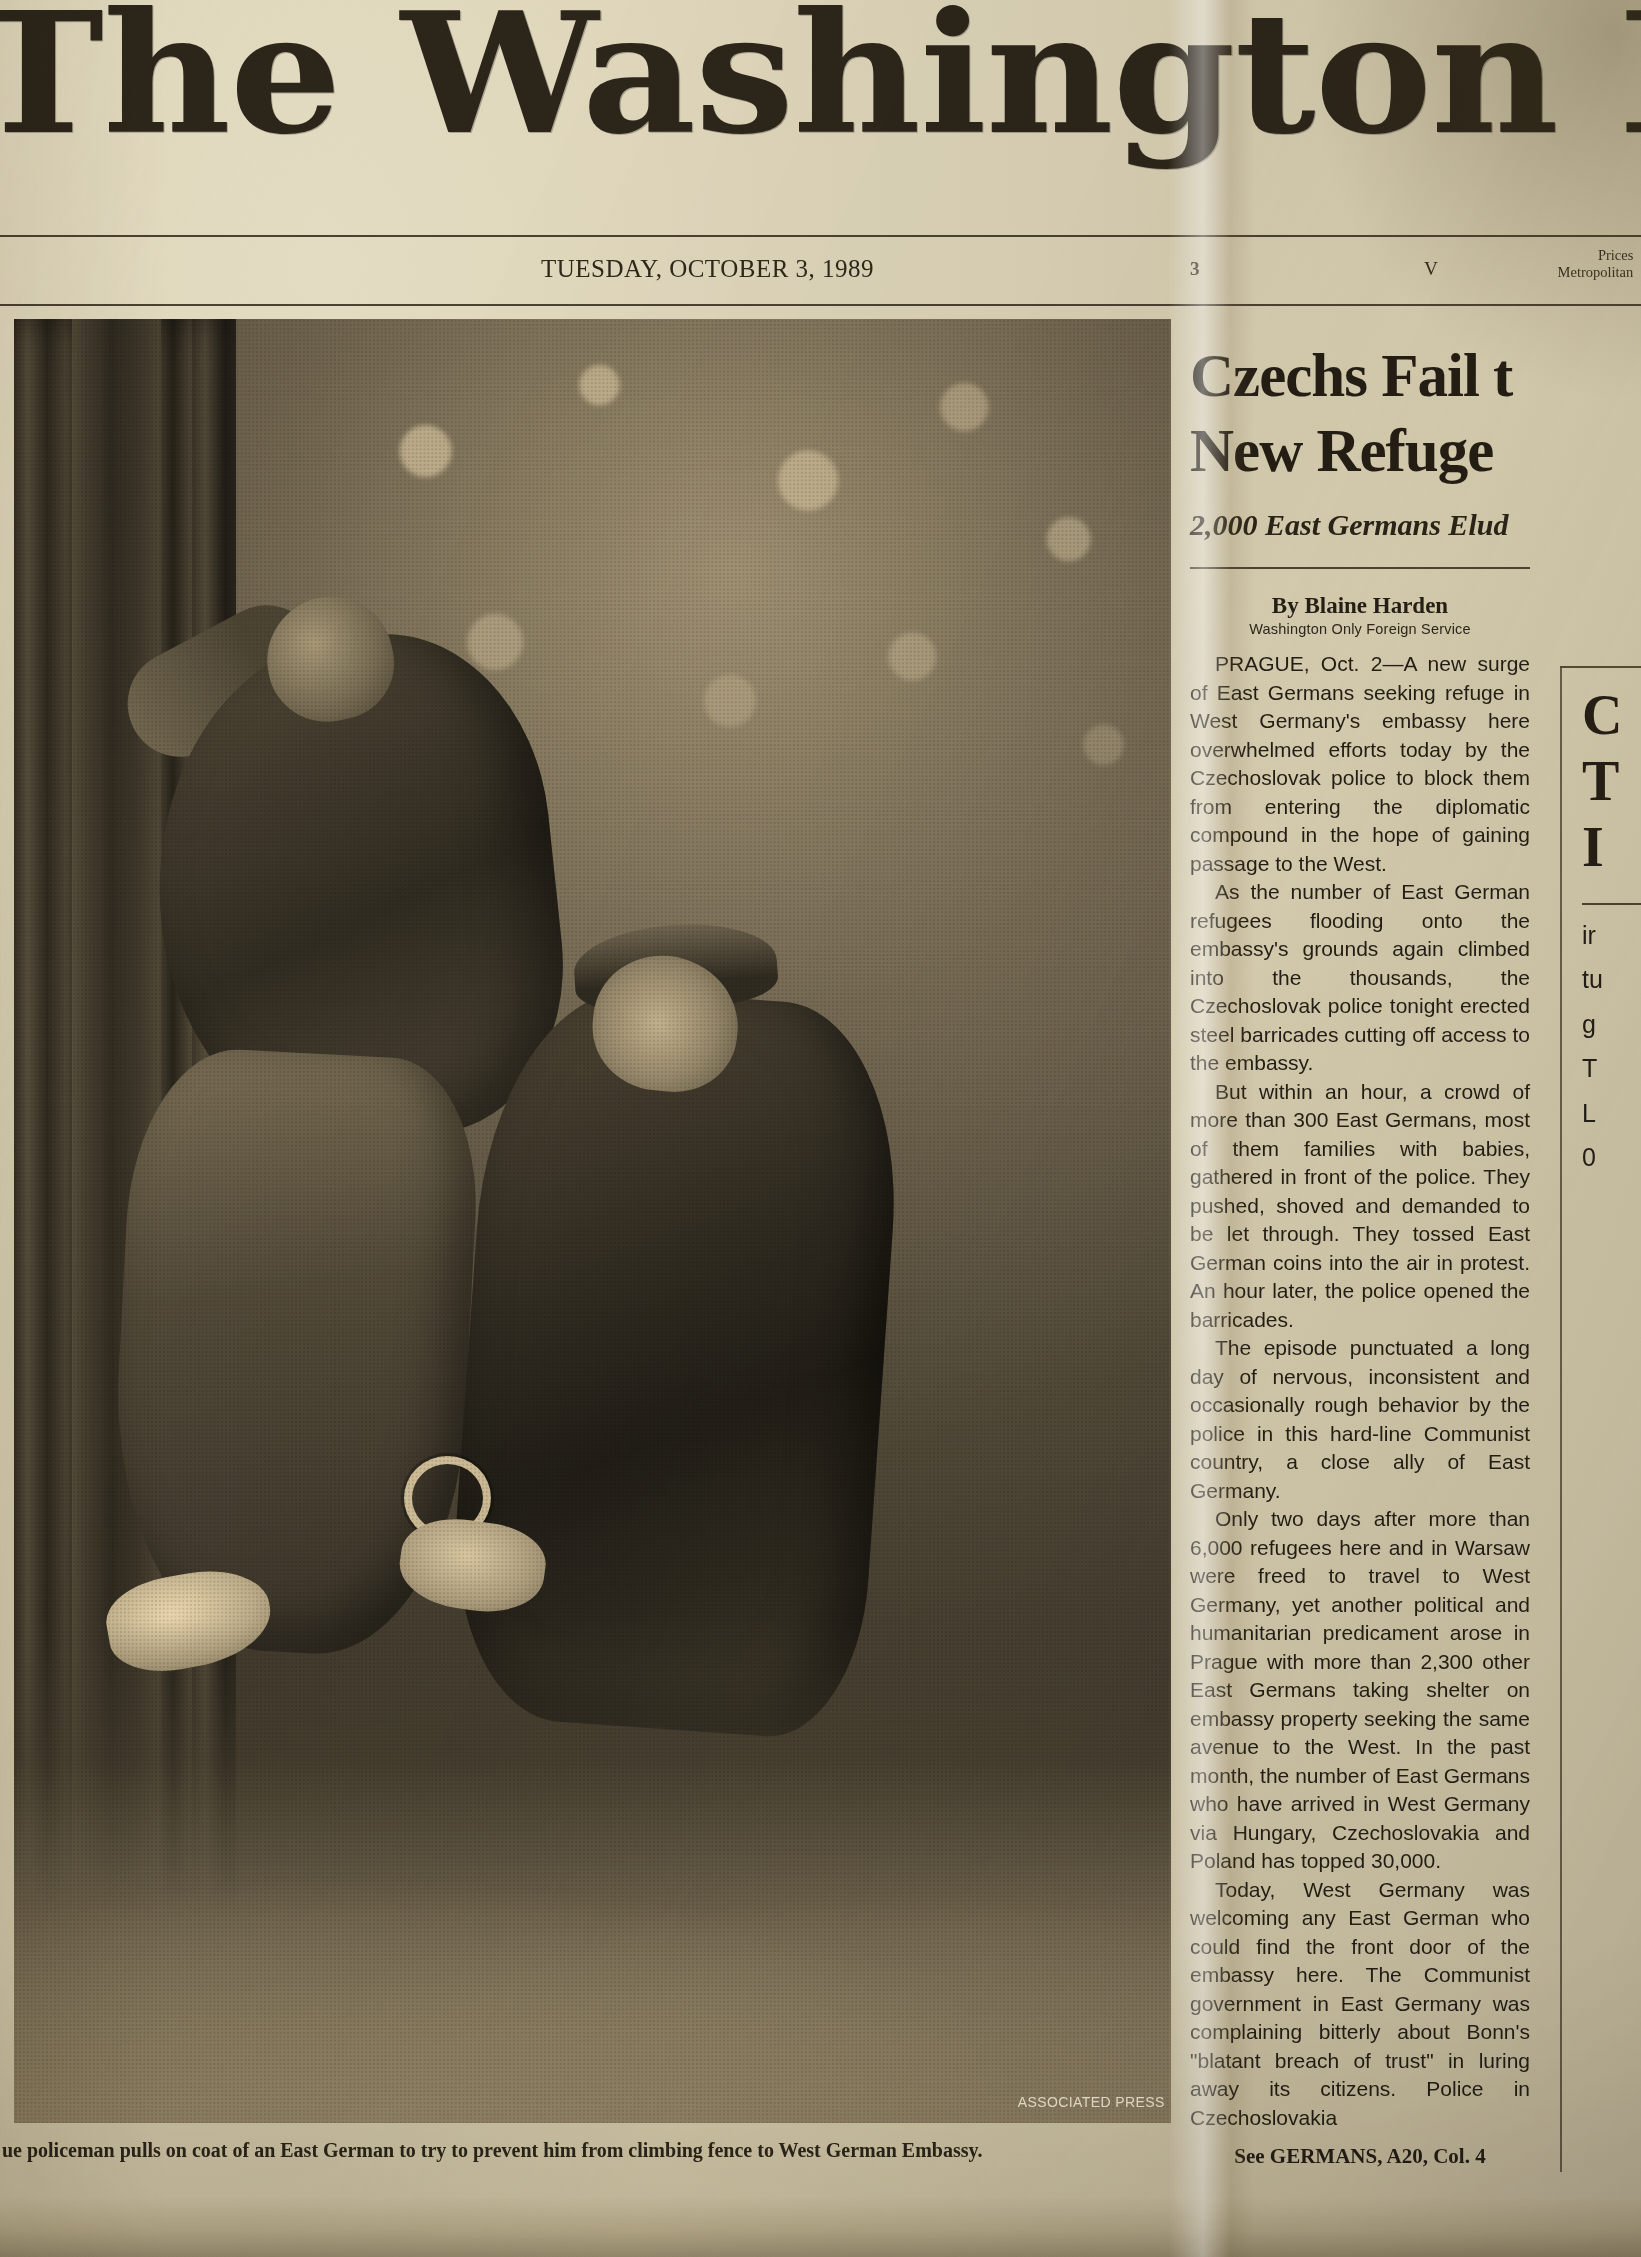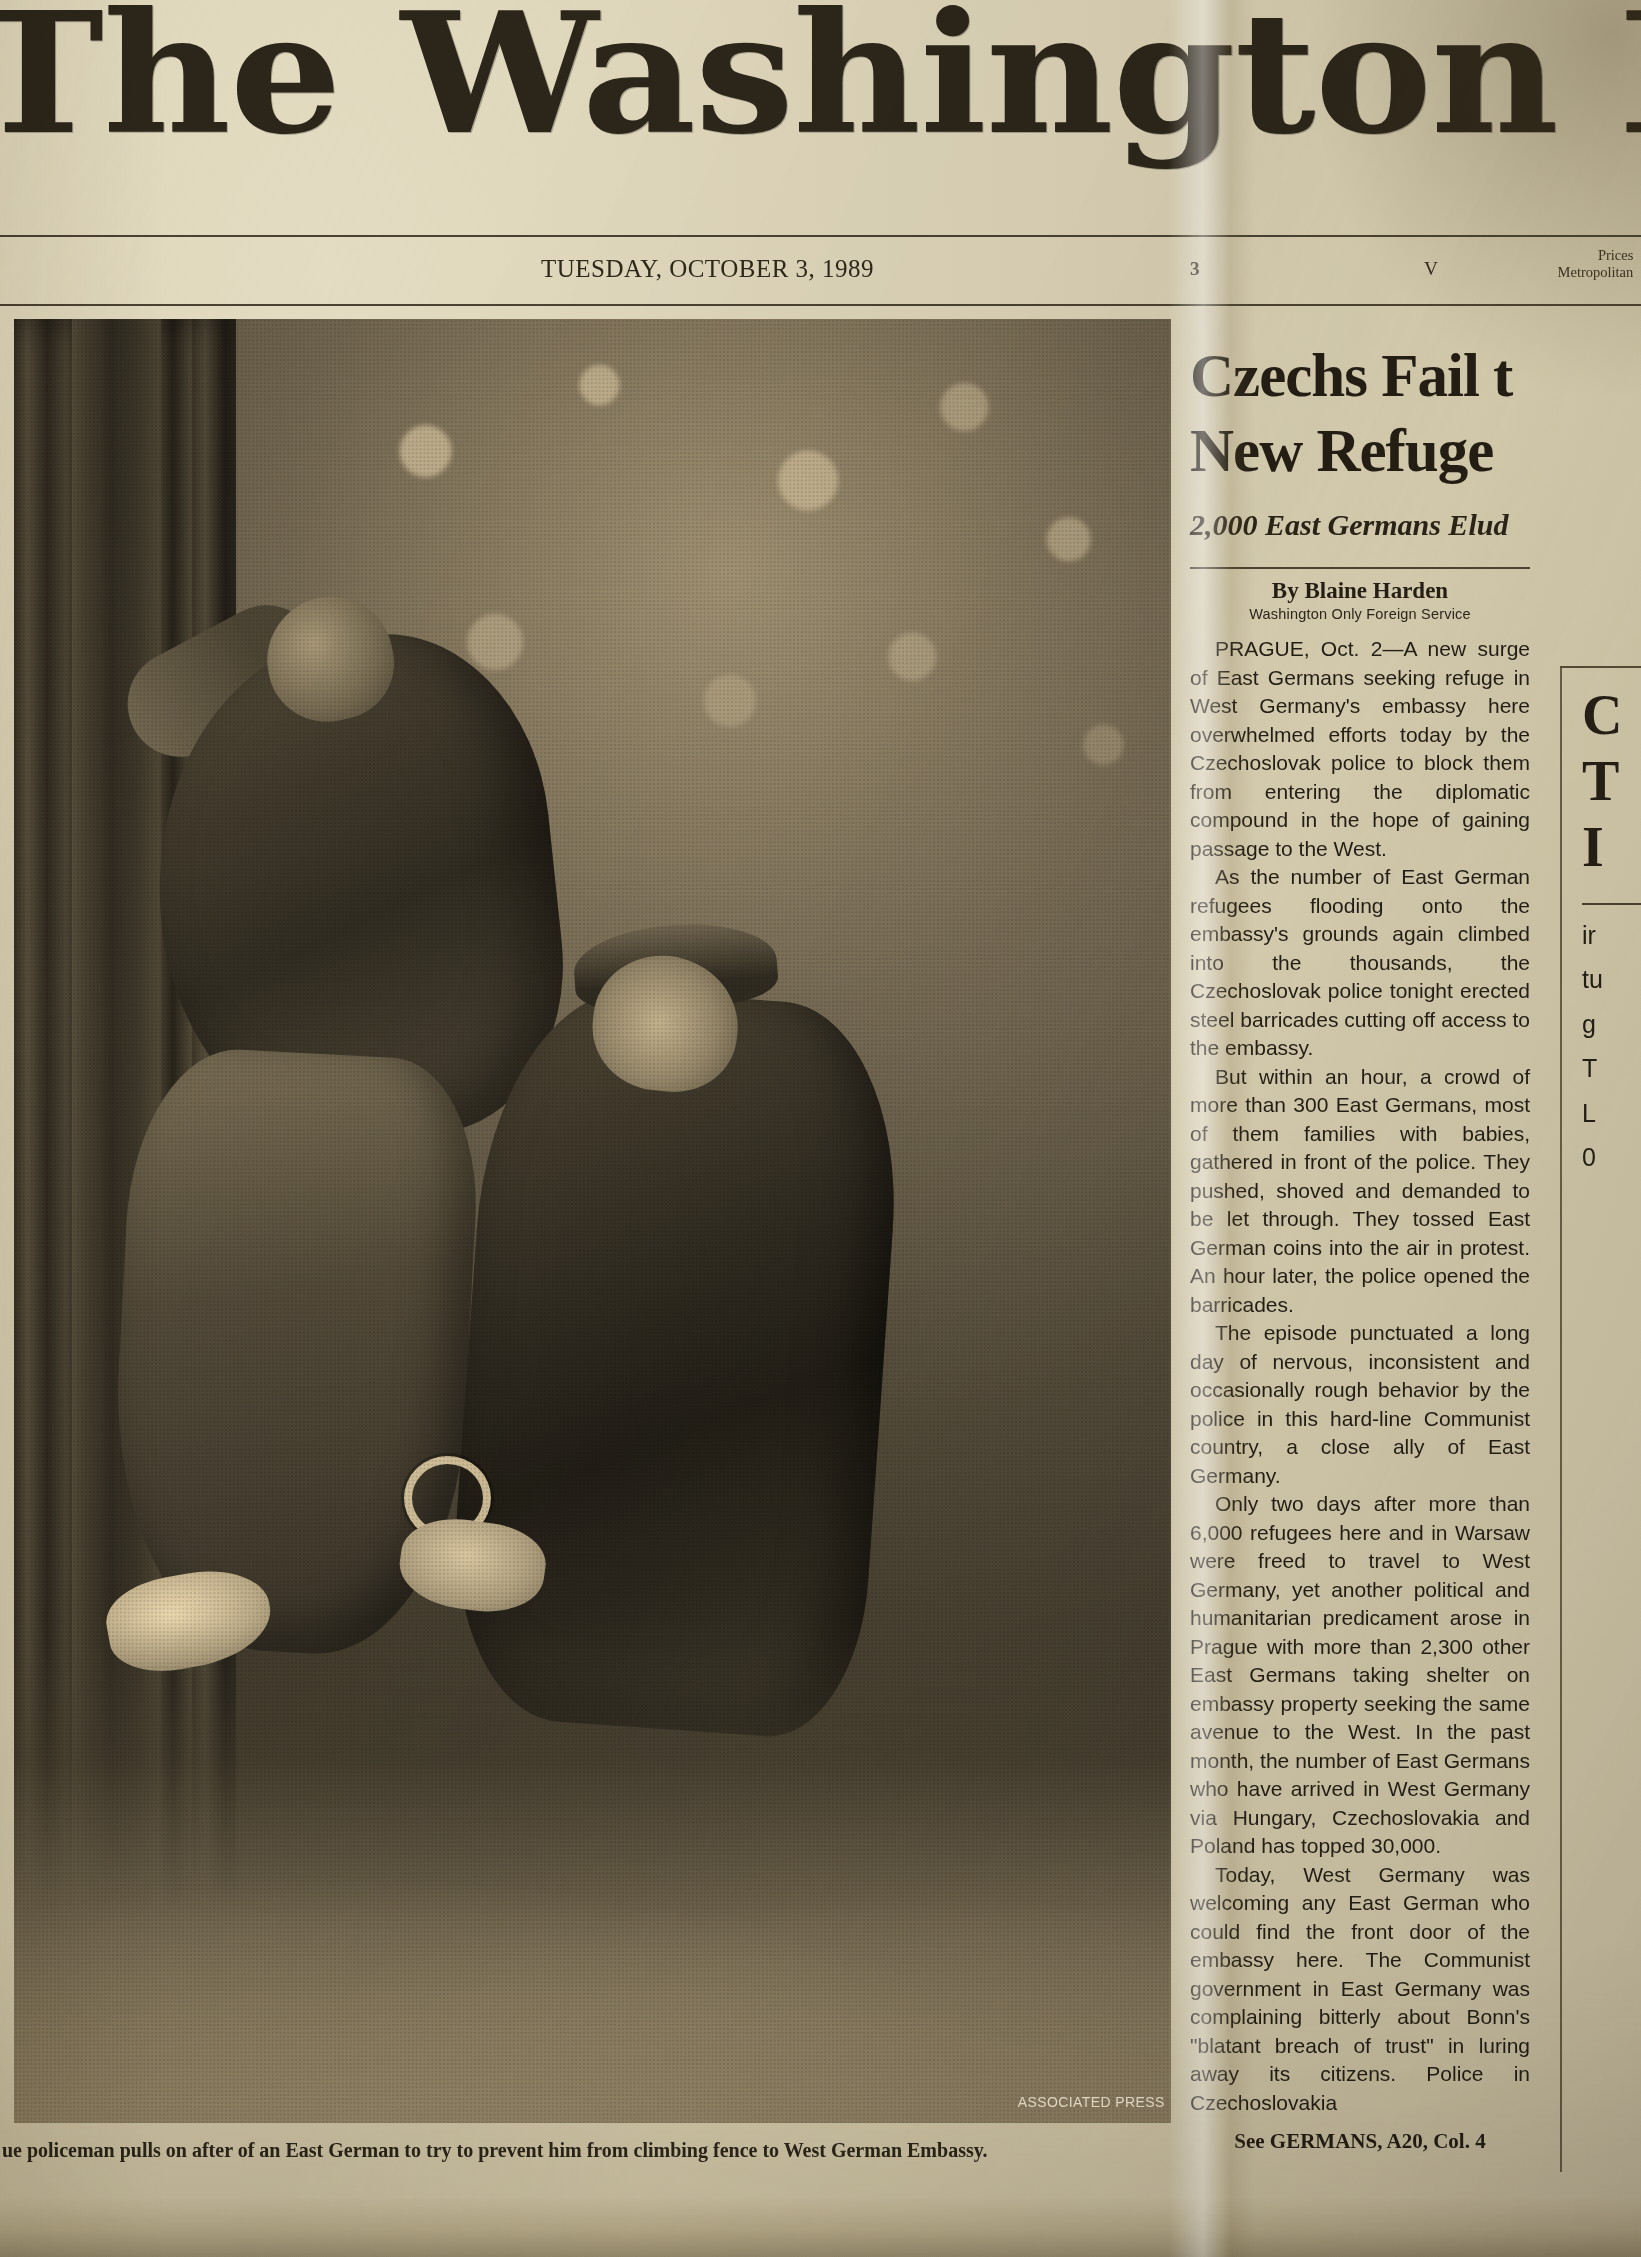--- a/index.html
+++ b/index.html
@@ -326,21 +326,21 @@
     color: #2a2318;
     white-space: nowrap;
   }
   #byline-rule {
     margin-top: 25px;
     width: 340px;
     height: 1.9px;
     background: #4b4231;
   }
   .byline {
-    margin-top: 9px;
+    margin-top: 24px;
     width: 340px;
     text-align: center;
     font-family: "Liberation Serif", serif;
     font-weight: 700;
     font-size: 23px;
     color: #241e15;
   }
   .byline-sub {
     width: 340px;
     text-align: center;
@@ -466,21 +466,21 @@
       <div class="cop-legs"></div>
       <div class="cuffs"></div>
       <div class="shoe"></div>
       <div class="shoe2"></div>
       <div class="ground"></div>
       <div class="ground2"></div>
       <div class="halftone"></div>
       <div class="phototone"></div>
     </div>
     <div id="photo-credit">ASSOCIATED PRESS</div>
-    <div id="photo-caption">ue policeman pulls on after of an East German to try to prevent him from climbing fence to West German Embassy.</div>
+    <div id="photo-caption">ue policeman pulls on coat of an East German to try to prevent him from climbing fence to West German Embassy.</div>
   </div>
 
   <div id="article">
     <div class="hl1">Czechs Fail t</div>
     <div class="hl2">New Refuge</div>
     <div class="deck">2,000 East Germans Elud</div>
     <div id="byline-rule"></div>
     <div class="byline">By Blaine Harden</div>
     <div class="byline-sub">Washington Only Foreign Service</div>
     <div id="body-col">

